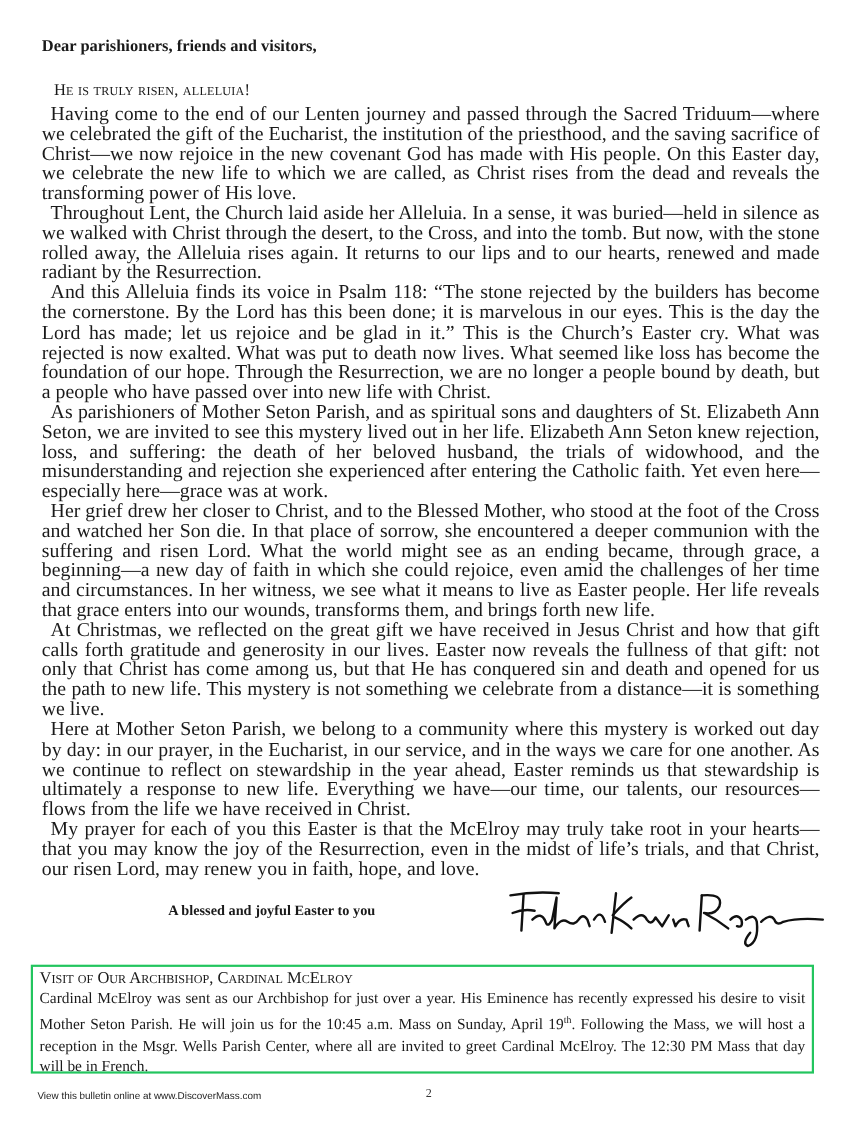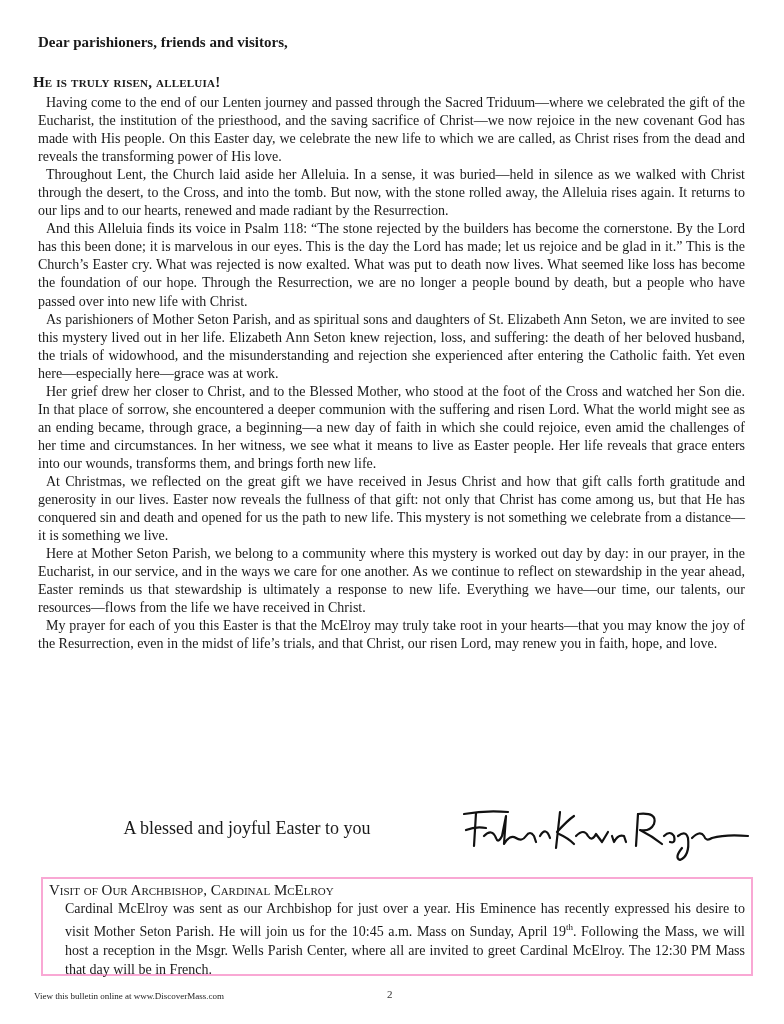--- a/index.html
+++ b/index.html
@@ -1,28 +1,28 @@
 <!DOCTYPE html>
 <html><head>
 <meta charset="utf-8">
 <style>
   html, body { margin:0; padding:0; background:#ffffff; }
   body { width:784px; height:1024px; position:relative; overflow:hidden; color:#1a1a1a; }
   .page { position:absolute; left:0; top:0; width:784px; height:831px; }
   .salutation { position:absolute; left:38px; top:34px; font-family:"Liberation Serif", serif; font-size:15px; font-weight:bold; }
-  .heading { position:absolute; left:33px; top:74px; font-family:"Liberation Serif", serif; font-size:15px; font-weight:bold; font-variant:small-caps; letter-spacing:0.2px; }
-  .body { position:absolute; left:38px; top:94px; width:707px; font-family:"Liberation Serif", serif; font-size:14px; line-height:18.05px; }
+  .heading { position:absolute; left:49px; top:74px; font-family:"Liberation Serif", serif; font-size:15px; font-weight:normal; font-variant:small-caps; letter-spacing:0.2px; }
+  .body { position:absolute; left:38px; top:94px; width:707px; font-family:"Liberation Serif", serif; font-size:18px; line-height:18.05px; }
   .para { margin:0; text-align:justify; text-indent:8px; }
   .para .it { }
-  .closing { position:absolute; left:112px; top:818px; width:270px; text-align:center; font-family:"Liberation Serif", serif; font-size:18px; font-weight:normal; line-height:20px; }
+  .closing { position:absolute; left:112px; top:818px; width:270px; text-align:center; font-family:"Liberation Serif", serif; font-size:13px; font-weight:bold; line-height:20px; }
   .signature { position:absolute; left:456px; top:806px; width:300px; height:60px; }
-  .box { position:absolute; left:41px; top:877px; width:712px; height:99px; border:2px solid #f9a8d4; padding:2px 6px; box-sizing:border-box; }
+  .box { position:absolute; left:28px; top:877px; width:712px; height:99px; border:2px solid #22c55e; padding:2px 6px; box-sizing:border-box; }
   .box-title { font-family:"Liberation Serif", serif; font-size:15px; font-variant:small-caps; line-height:18px; }
-  .box-body { font-family:"Liberation Serif", serif; font-size:14px; line-height:19px; text-align:justify;margin-left:16px; }
-  .footer-link { position:absolute; left:34px; top:991px; font-family:Liberation Serif, serif; font-size:9px; color:#222; }
+  .box-body { font-family:"Liberation Serif", serif; font-size:14px; line-height:19px; text-align:justify; }
+  .footer-link { position:absolute; left:34px; top:991px; font-family:Liberation Sans, sans-serif; font-size:9px; color:#222; }
   .page-num { position:absolute; left:387px; top:988px; font-family:"Liberation Serif", serif; font-size:11px; color:#333; }
 </style>
 </head>
 <body>
 
 <div class="page">
 
   <div class="salutation">Dear parishioners, friends and visitors,</div>
 
   <div class="heading">He is truly risen, alleluia!</div>

